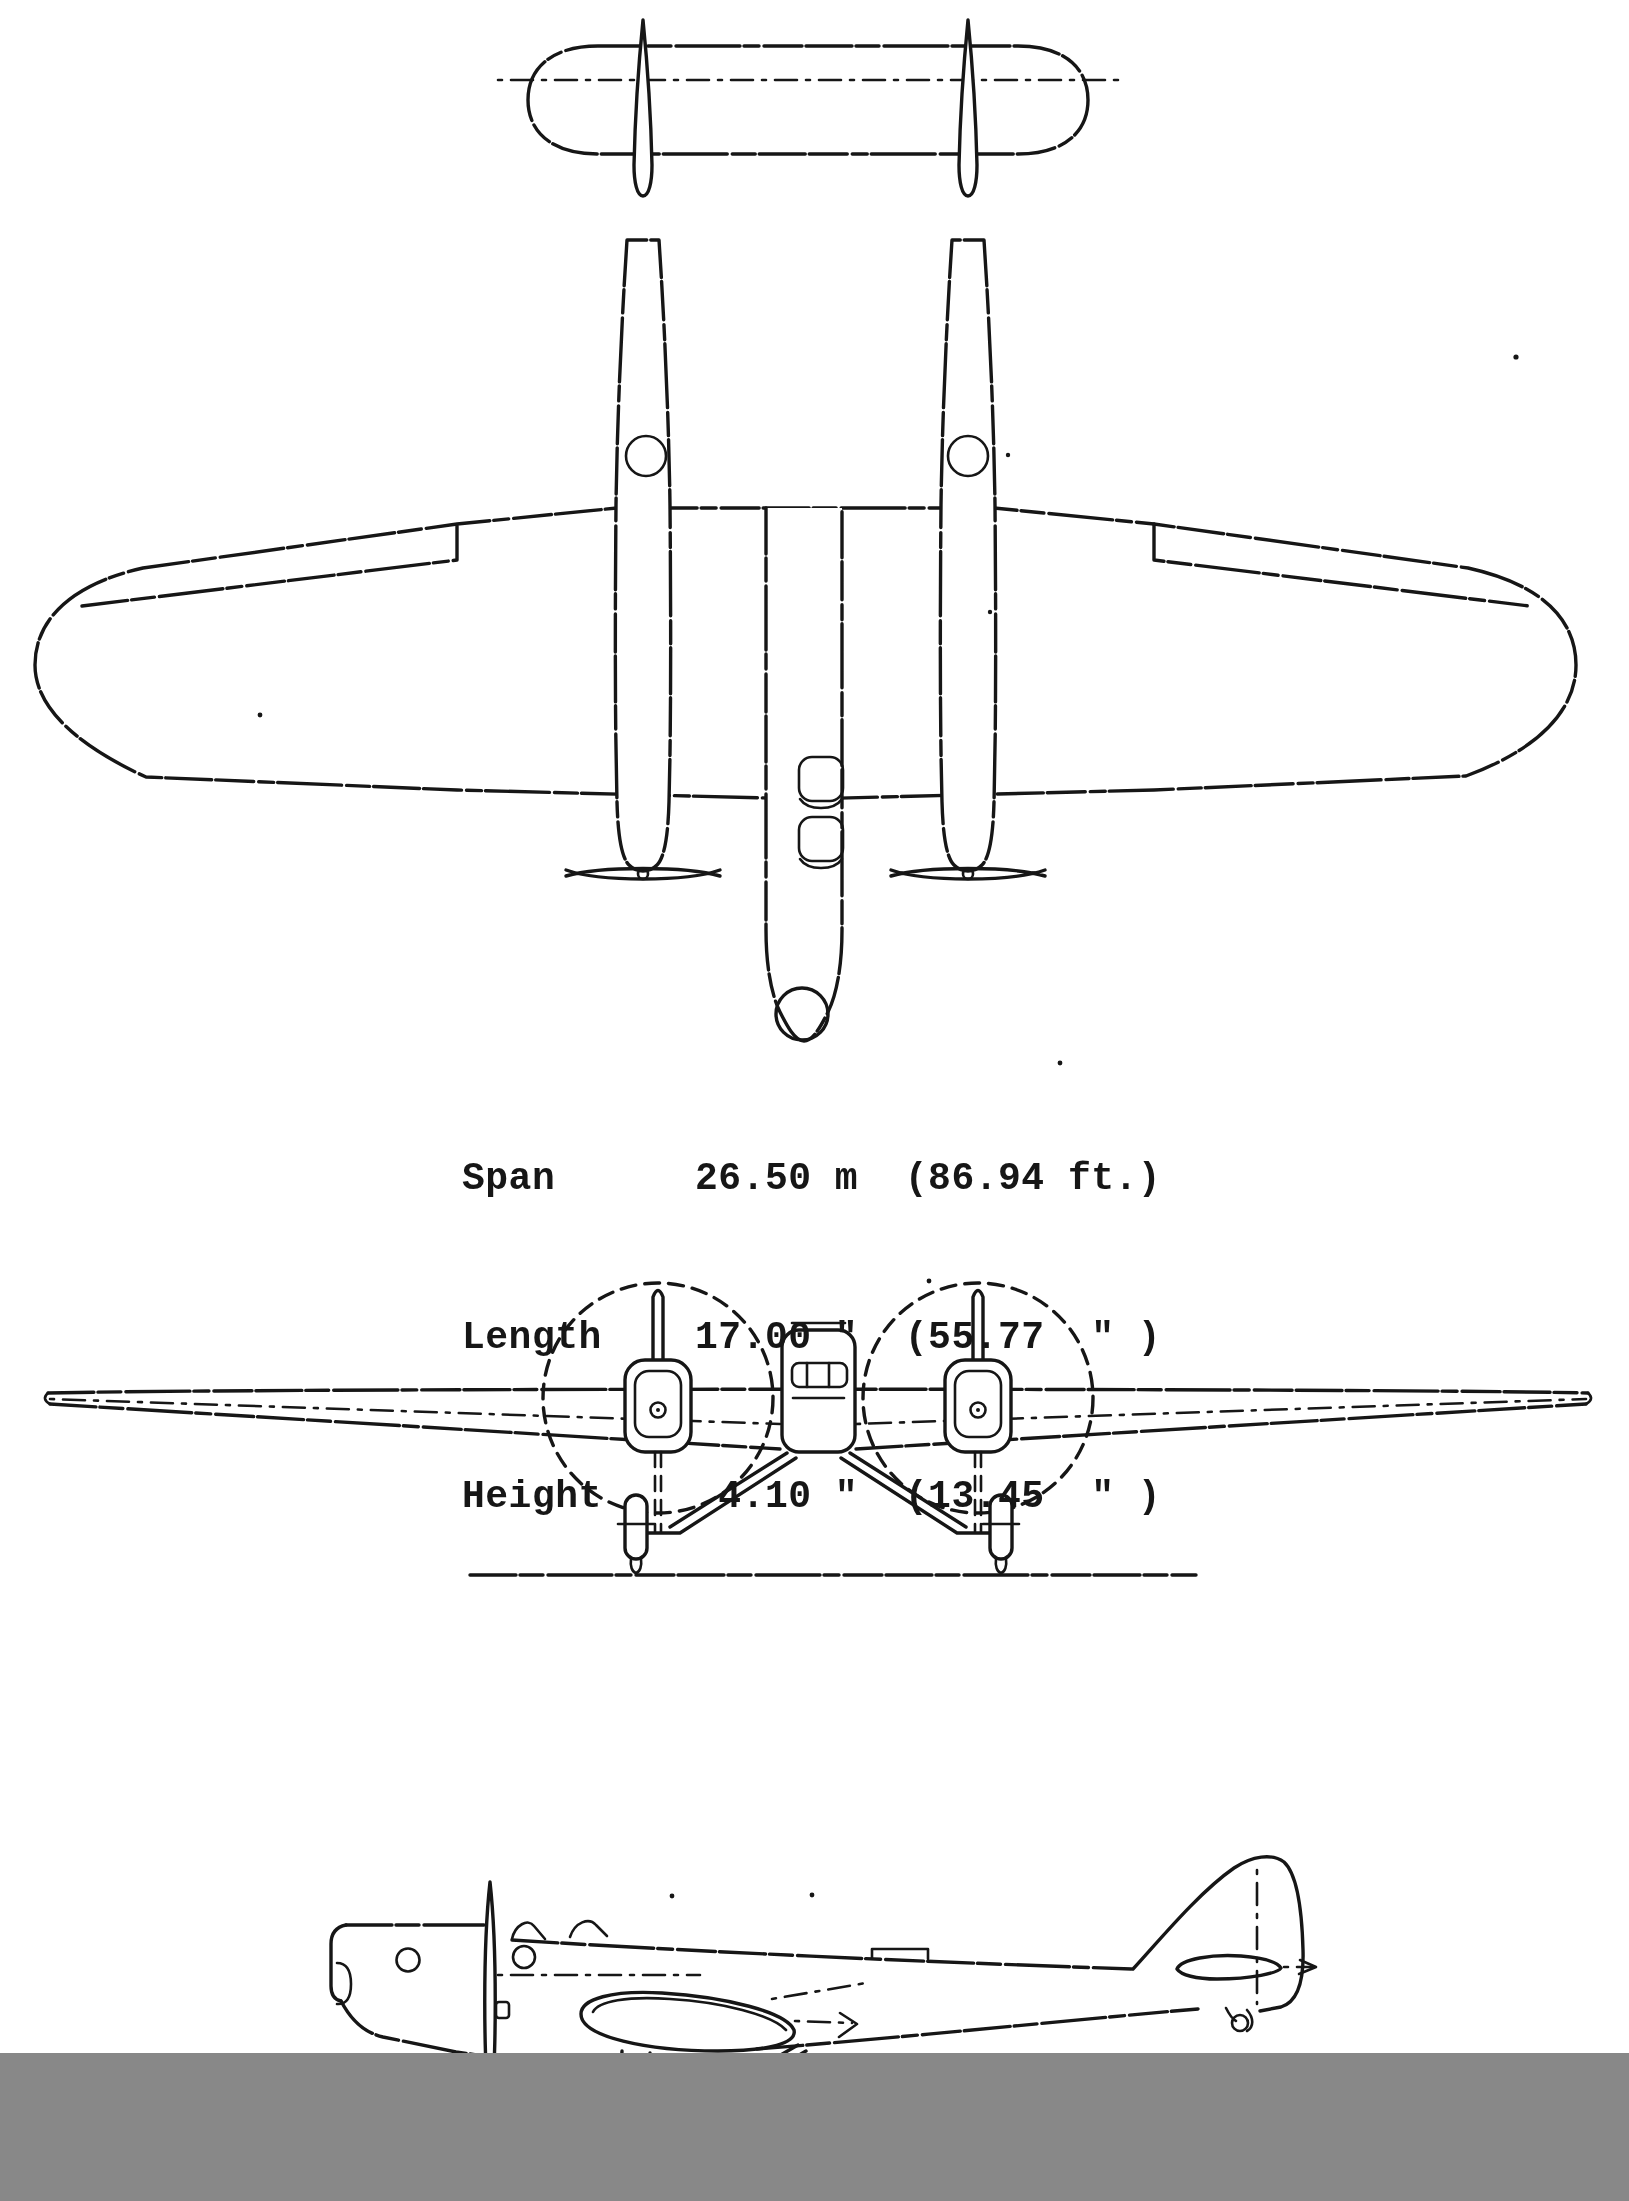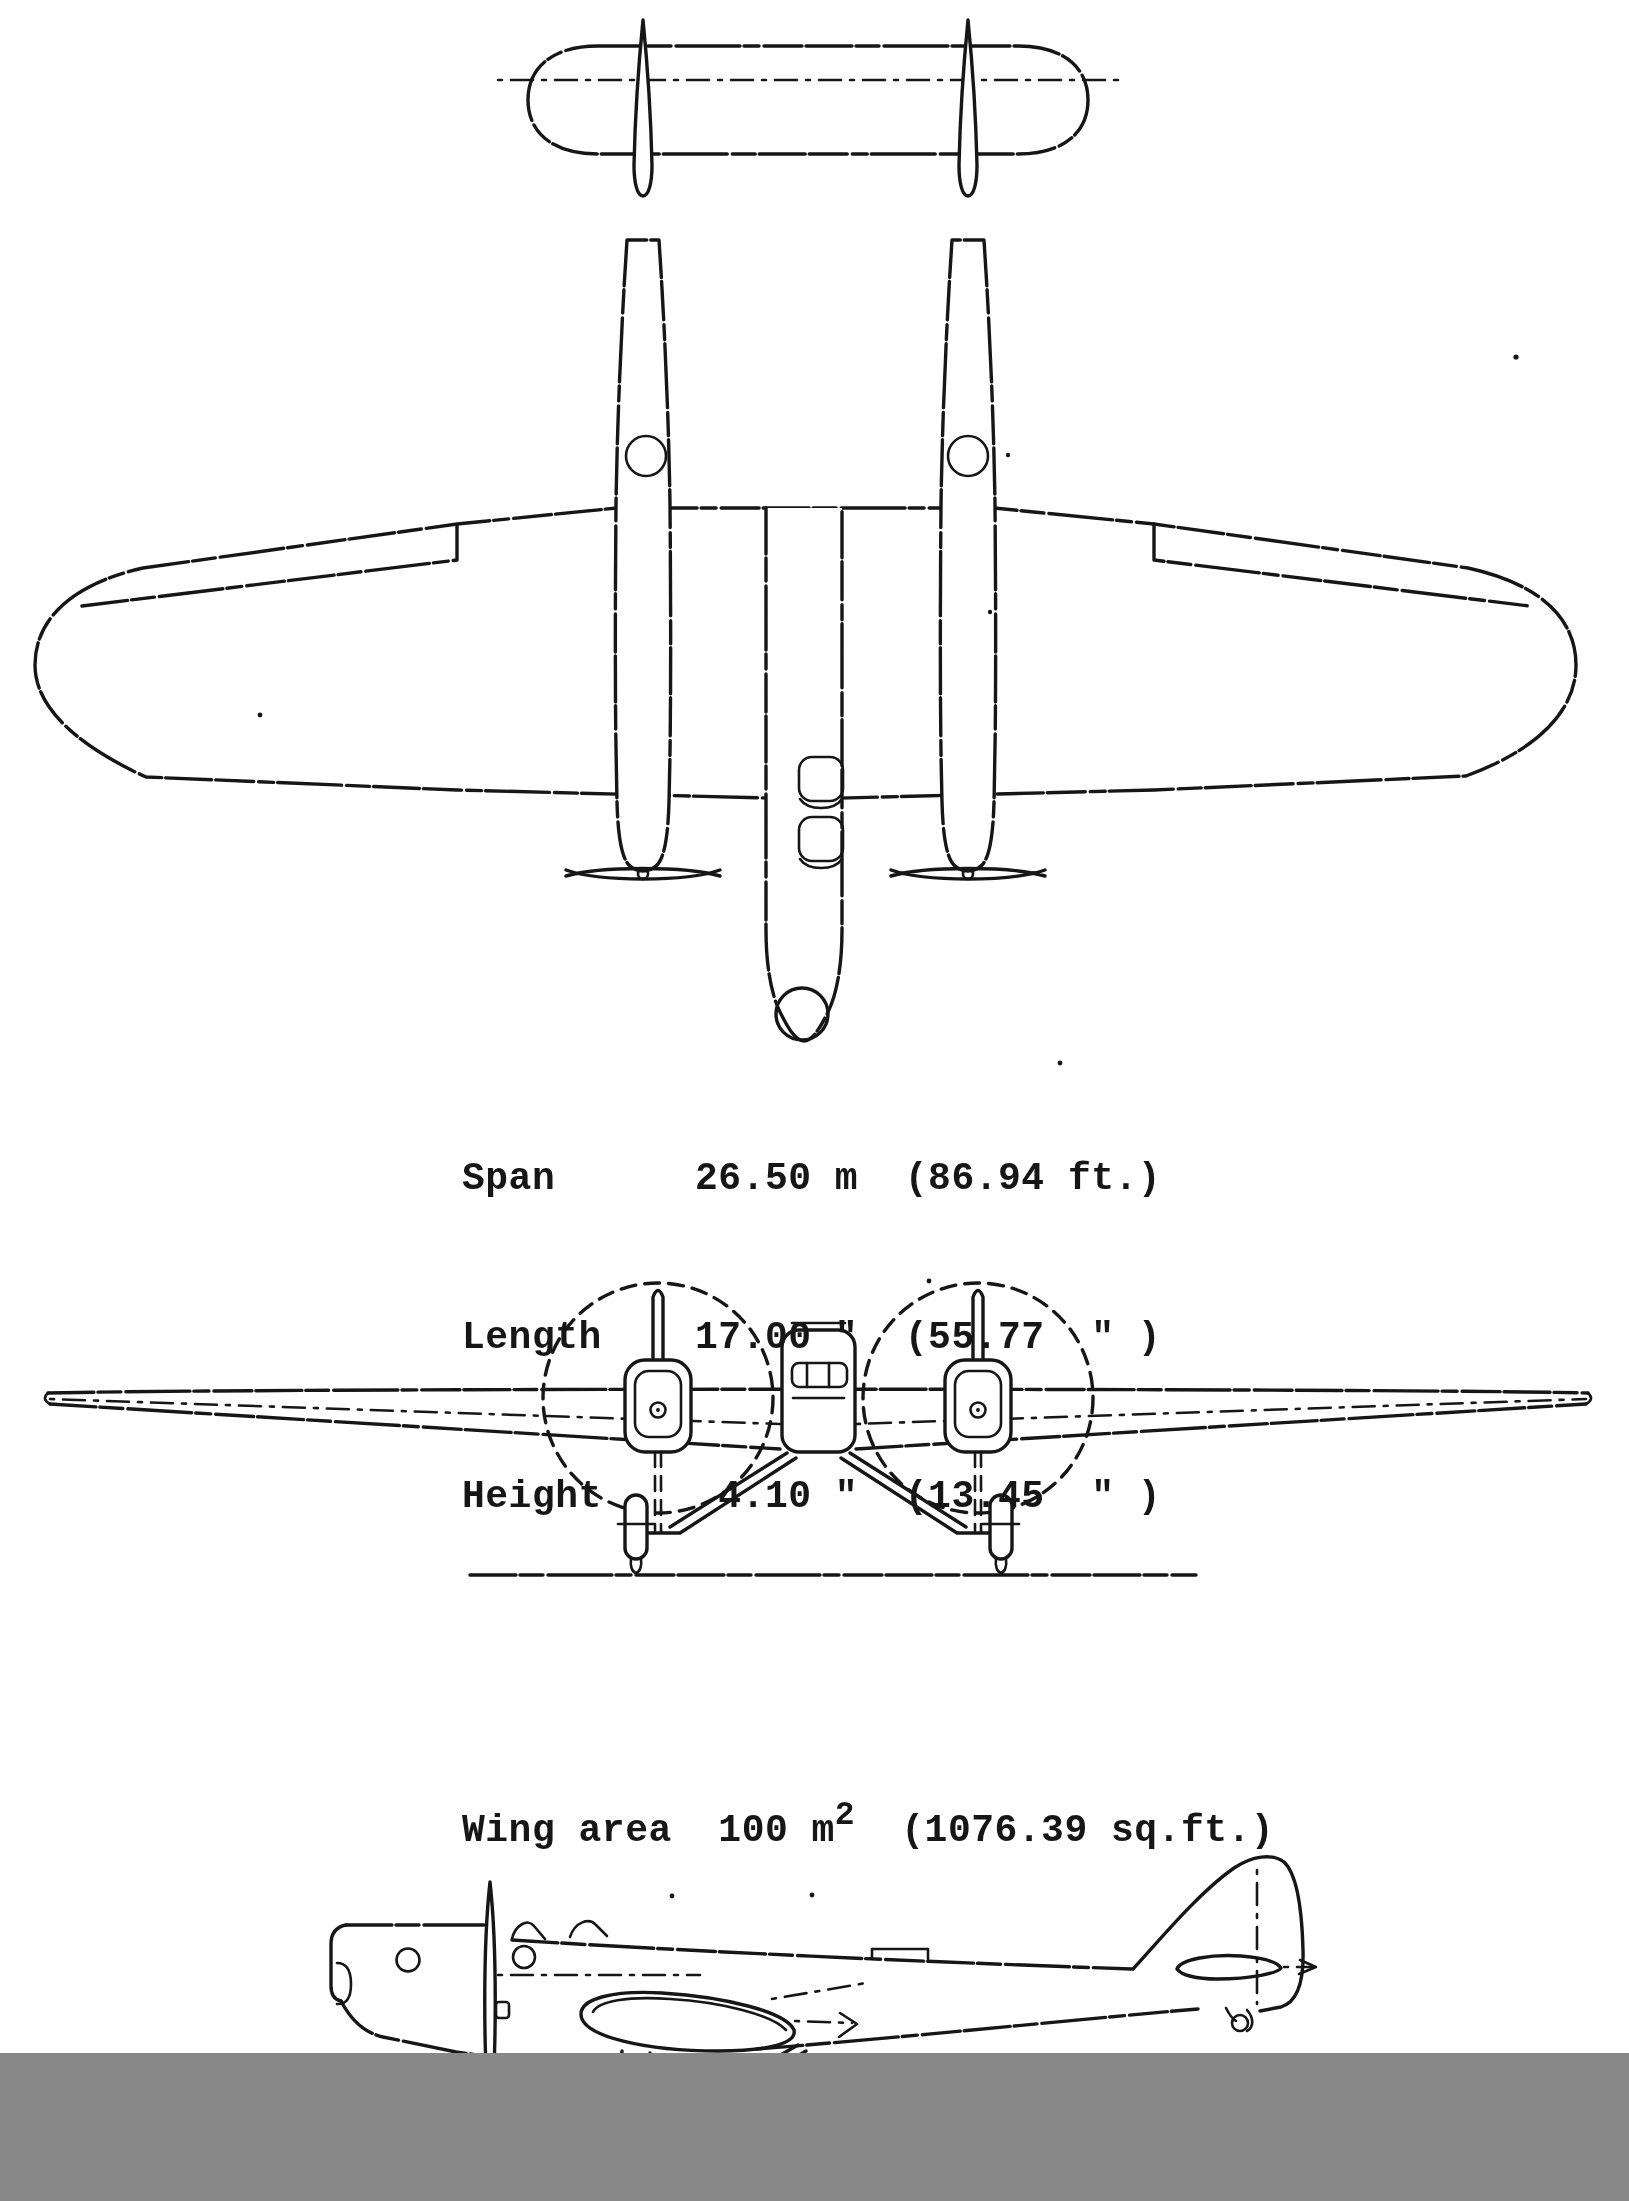--- a/index.html
+++ b/index.html
@@ -192,16 +192,15 @@
     </g>
   </svg>
 
   <div class="specs specs-primary">
     <div>Span      26.50 m  (86.94 ft.)</div>
     <div>Length    17.00 "  (55.77  " )</div>
     <div>Height     4.10 "  (13.45  " )</div>
   </div>
 
   <div class="specs specs-secondary">
-    <div><span>Wing area  100 m</span><span class="sup">2</span><span>  (1076.39 sq.ft.)</span></div>
   </div>
 
 </div>
 
 </body></html>

